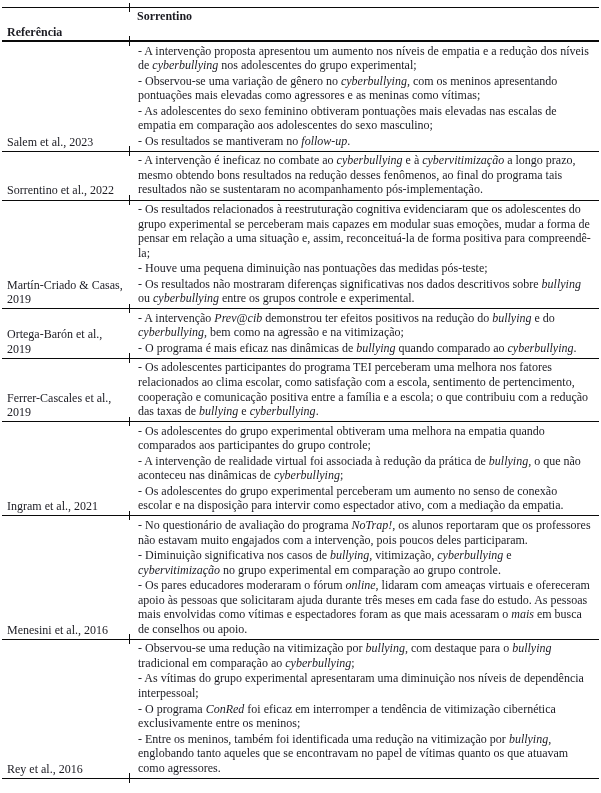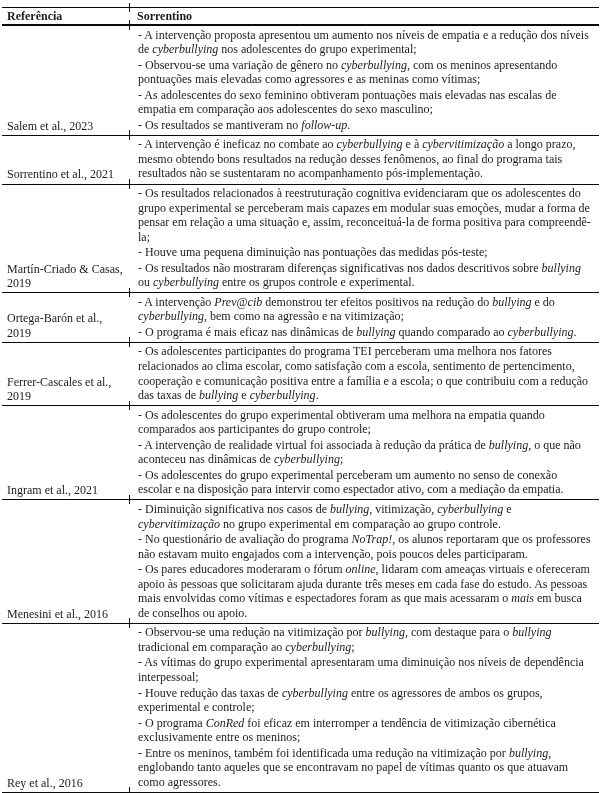--- a/index.html
+++ b/index.html
@@ -14,21 +14,21 @@
   .row{display:flex;position:relative;}
   .header-row{
     border-top:1.7px solid #0a0a0a;
     border-bottom:1.7px solid #0a0a0a;
     font-weight:bold;
   }
   .header-row .cell{padding-top:0.5px;padding-bottom:1px;}
   .body-row{border-top:1.2px solid #0a0a0a;align-items:flex-end;}
   .body-row.first{border-top-width:1.7px;border-top-color:#0a0a0a;}
   .cell{box-sizing:border-box;}
-  .cell-ref{flex:none;width:128px;padding:0.5px 6px 1.5px 5px;}
+  .cell-ref{flex:none;width:128px;padding:0.5px 6px 1.5px 5px;margin-top:16px;}
   .cell-res{flex:1;padding:0.5px 4px 1.5px 7px;}
   .bullet{margin:1px;}
   em{font-style:italic;}
   .tick{
     position:absolute;left:126.5px;top:-5.5px;
     width:1.2px;height:9.5px;background:#0a0a0a;
   }
   .tick-b{top:auto;bottom:-5.5px;}
   .bottom-line{
     position:relative;height:0;
@@ -51,21 +51,21 @@
         <div class="cell cell-ref">Salem et al., 2023</div>
         <div class="cell cell-res">
           <div class="bullet">- A intervenção proposta apresentou um aumento nos níveis de empatia e a redução dos níveis de <em>cyberbullying</em> nos adolescentes do grupo experimental;</div>
           <div class="bullet">- Observou-se uma variação de gênero no <em>cyberbullying</em>, com os meninos apresentando pontuações mais elevadas como agressores e as meninas como vítimas;</div>
           <div class="bullet">- As adolescentes do sexo feminino obtiveram pontuações mais elevadas nas escalas de empatia em comparação aos adolescentes do sexo masculino;</div>
           <div class="bullet">- Os resultados se mantiveram no <em>follow-up</em>.</div>
         </div>
       </div>
       <div class="row body-row">
         <span class="tick"></span>
-        <div class="cell cell-ref">Sorrentino et al., 2021</div>
+        <div class="cell cell-ref">Sorrentino et al., 2022</div>
         <div class="cell cell-res">
           <div class="bullet">- A intervenção é ineficaz no combate ao <em>cyberbullying</em> e à <em>cybervitimização</em> a longo prazo, mesmo obtendo bons resultados na redução desses fenômenos, ao final do programa tais resultados não se sustentaram no acompanhamento pós-implementação.</div>
         </div>
       </div>
       <div class="row body-row">
         <span class="tick"></span>
         <div class="cell cell-ref">Martín-Criado &amp; Casas, 2019</div>
         <div class="cell cell-res">
           <div class="bullet">- Os resultados relacionados à reestruturação cognitiva evidenciaram que os adolescentes do grupo experimental se perceberam mais capazes em modular suas emoções, mudar a forma de pensar em relação a uma situação e, assim, reconceituá-la de forma positiva para compreendê-la;</div>
           <div class="bullet">- Houve uma pequena diminuição nas pontuações das medidas pós-teste;</div>
@@ -93,32 +93,31 @@
         <div class="cell cell-res">
           <div class="bullet">- Os adolescentes do grupo experimental obtiveram uma melhora na empatia quando comparados aos participantes do grupo controle;</div>
           <div class="bullet">- A intervenção de realidade virtual foi associada à redução da prática de <em>bullying</em>, o que não aconteceu nas dinâmicas de <em>cyberbullying</em>;</div>
           <div class="bullet">- Os adolescentes do grupo experimental perceberam um aumento no senso de conexão escolar e na disposição para intervir como espectador ativo, com a mediação da empatia.</div>
         </div>
       </div>
       <div class="row body-row">
         <span class="tick"></span>
         <div class="cell cell-ref">Menesini et al., 2016</div>
         <div class="cell cell-res">
+          <div class="bullet">- No questionário de avaliação do programa <em>NoTrap!</em>, os alunos reportaram que os professores não estavam muito engajados com a intervenção, pois poucos deles participaram.</div>
           <div class="bullet">- Diminuição significativa nos casos de <em>bullying</em>, vitimização, <em>cyberbullying</em> e <em>cybervitimização</em> no grupo experimental em comparação ao grupo controle.</div>
-          <div class="bullet">- No questionário de avaliação do programa <em>NoTrap!</em>, os alunos reportaram que os professores não estavam muito engajados com a intervenção, pois poucos deles participaram.</div>
           <div class="bullet">- Os pares educadores moderaram o fórum <em>online</em>, lidaram com ameaças virtuais e ofereceram apoio às pessoas que solicitaram ajuda durante três meses em cada fase do estudo. As pessoas mais envolvidas como vítimas e espectadores foram as que mais acessaram o <em>mais</em> em busca de conselhos ou apoio.</div>
         </div>
       </div>
       <div class="row body-row">
         <span class="tick"></span>
         <div class="cell cell-ref">Rey et al., 2016</div>
         <div class="cell cell-res">
           <div class="bullet">- Observou-se uma redução na vitimização por <em>bullying</em>, com destaque para o <em>bullying</em> tradicional em comparação ao <em>cyberbullying</em>;</div>
           <div class="bullet">- As vítimas do grupo experimental apresentaram uma diminuição nos níveis de dependência interpessoal;</div>
-          <div class="bullet">- Houve redução das taxas de <em>cyberbullying</em> entre os agressores de ambos os grupos, experimental e controle;</div>
           <div class="bullet">- O programa <em>ConRed</em> foi eficaz em interromper a tendência de vitimização cibernética exclusivamente entre os meninos;</div>
           <div class="bullet">- Entre os meninos, também foi identificada uma redução na vitimização por <em>bullying</em>, englobando tanto aqueles que se encontravam no papel de vítimas quanto os que atuavam como agressores.</div>
         </div>
       </div>
     </div>
   <div class="bottom-line">
     <span class="tick"></span>
   </div>
 </div>
 

